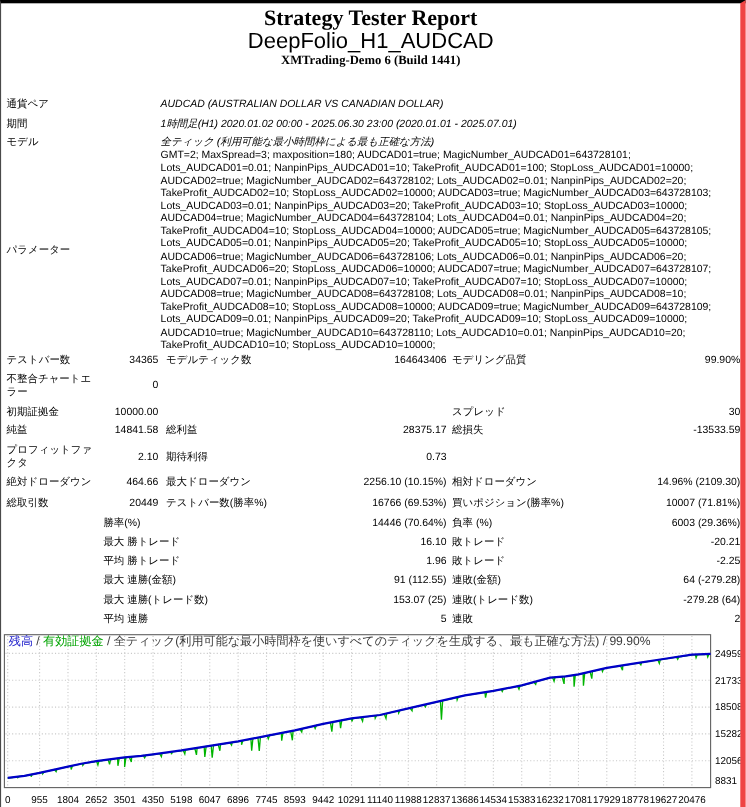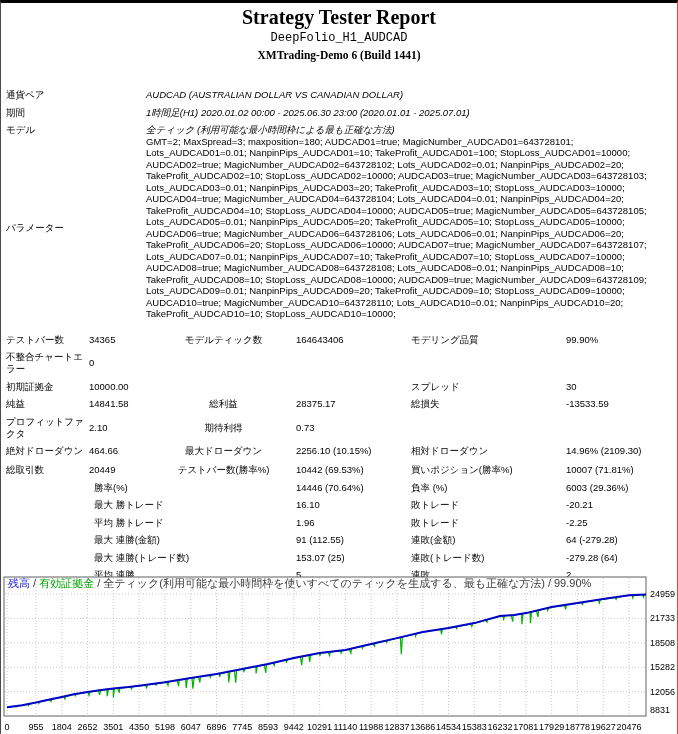--- a/index.html
+++ b/index.html
@@ -1,32 +1,32 @@
 <!DOCTYPE html>
 <html><head>
 <meta charset="utf-8">
 <style>
   html,body{margin:0;padding:0;background:#fff;}
   .page{
     position:relative;width:678px;height:734px;box-sizing:border-box;
     background:#fff;overflow:hidden;
-    border-top:3px solid #000;border-left:1px solid #4a4a4a;border-right:1px solid #ef4444;
+    border-top:3px solid #000;border-left:1px solid #4a4a4a;border-right:5px solid #ef4444;
     font-family:"Liberation Sans","DejaVu Sans",sans-serif;font-size:9.5px;color:#000;
   }
   .header{text-align:center;padding-top:2px;}
   .title{font-family:"Liberation Serif","DejaVu Serif",serif;font-size:20px;font-weight:bold;line-height:24px;}
-  .symbol{font-family:Liberation Mono, monospace;font-size:12px;line-height:19px;}
+  .symbol{font-family:Liberation Sans, sans-serif;font-size:20px;line-height:19px;}
   .server{font-family:"Liberation Serif","DejaVu Serif",serif;font-size:11.5px;font-weight:bold;line-height:14px;}
   .stats{position:absolute;top:86px;left:5px;width:667px;}
   .row{
     display:grid;grid-template-columns:83px 55px 152px 110px 160px 1fr;
     align-items:center;min-height:12px;line-height:12px;margin-bottom:5.5px;
   }
-  .row .c2,.row .c4,.row .c6{}
-  .row .c3{padding-left:7px;text-align:center;}
+  .row .c2,.row .c4,.row .c6{text-align:right;}
+  .row .c3{padding-left:7px;}
   .row .c5{padding-left:5px;}
   .row .wide{grid-column:3/7;padding-left:2px;font-style:italic;}
   .row .indent{grid-column:1/4;padding-left:88px;}
   .row.params{margin-top:-6px;margin-bottom:0;align-items:center;}
   .params-text{grid-column:3/7;padding-left:2px;line-height:11.5px;}
   .params-text div{white-space:nowrap;}
   .chart-wrap{position:absolute;left:0;top:0;width:678px;height:734px;pointer-events:none;}
   .legend{position:absolute;left:7px;top:575px;white-space:nowrap;font-size:11px;line-height:11px;}
 </style>
 </head>
@@ -70,21 +70,21 @@
           <div>AUDCAD06=true; MagicNumber_AUDCAD06=643728106; Lots_AUDCAD06=0.01; NanpinPips_AUDCAD06=20;</div>
           <div>TakeProfit_AUDCAD06=20; StopLoss_AUDCAD06=10000; AUDCAD07=true; MagicNumber_AUDCAD07=643728107;</div>
           <div>Lots_AUDCAD07=0.01; NanpinPips_AUDCAD07=10; TakeProfit_AUDCAD07=10; StopLoss_AUDCAD07=10000;</div>
           <div>AUDCAD08=true; MagicNumber_AUDCAD08=643728108; Lots_AUDCAD08=0.01; NanpinPips_AUDCAD08=10;</div>
           <div>TakeProfit_AUDCAD08=10; StopLoss_AUDCAD08=10000; AUDCAD09=true; MagicNumber_AUDCAD09=643728109;</div>
           <div>Lots_AUDCAD09=0.01; NanpinPips_AUDCAD09=20; TakeProfit_AUDCAD09=10; StopLoss_AUDCAD09=10000;</div>
           <div>AUDCAD10=true; MagicNumber_AUDCAD10=643728110; Lots_AUDCAD10=0.01; NanpinPips_AUDCAD10=20;</div>
           <div>TakeProfit_AUDCAD10=10; StopLoss_AUDCAD10=10000;</div>
         </div>
       </div>
-      <div class="row" style="margin-top: 14px;">
+      <div class="row" style="margin-top: 2px;">
         <div class="c1">テストバー数</div>
         <div class="c2">34365</div>
         <div class="c3">モデルティック数</div>
         <div class="c4">164643406</div>
         <div class="c5">モデリング品質</div>
         <div class="c6">99.90%</div>
       </div>
       <div class="row">
         <div class="c1">不整合チャートエラー</div>
         <div class="c2">0</div>
@@ -122,21 +122,21 @@
         <div class="c2">464.66</div>
         <div class="c3">最大ドローダウン</div>
         <div class="c4">2256.10 (10.15%)</div>
         <div class="c5">相対ドローダウン</div>
         <div class="c6">14.96% (2109.30)</div>
       </div>
       <div class="row" style="margin-top: 7px;">
         <div class="c1">総取引数</div>
         <div class="c2">20449</div>
         <div class="c3">テストバー数(勝率%)</div>
-        <div class="c4">10442 (69.53%)</div>
+        <div class="c4">16766 (69.53%)</div>
         <div class="c5">買いポジション(勝率%)</div>
         <div class="c6">10007 (71.81%)</div>
       </div>
       <div class="row">
         <div class="indent">勝率(%)</div>
         <div class="c4">14446 (70.64%)</div>
         <div class="c5">負率 (%)</div>
         <div class="c6">6003 (29.36%)</div>
       </div>
       <div class="row">

